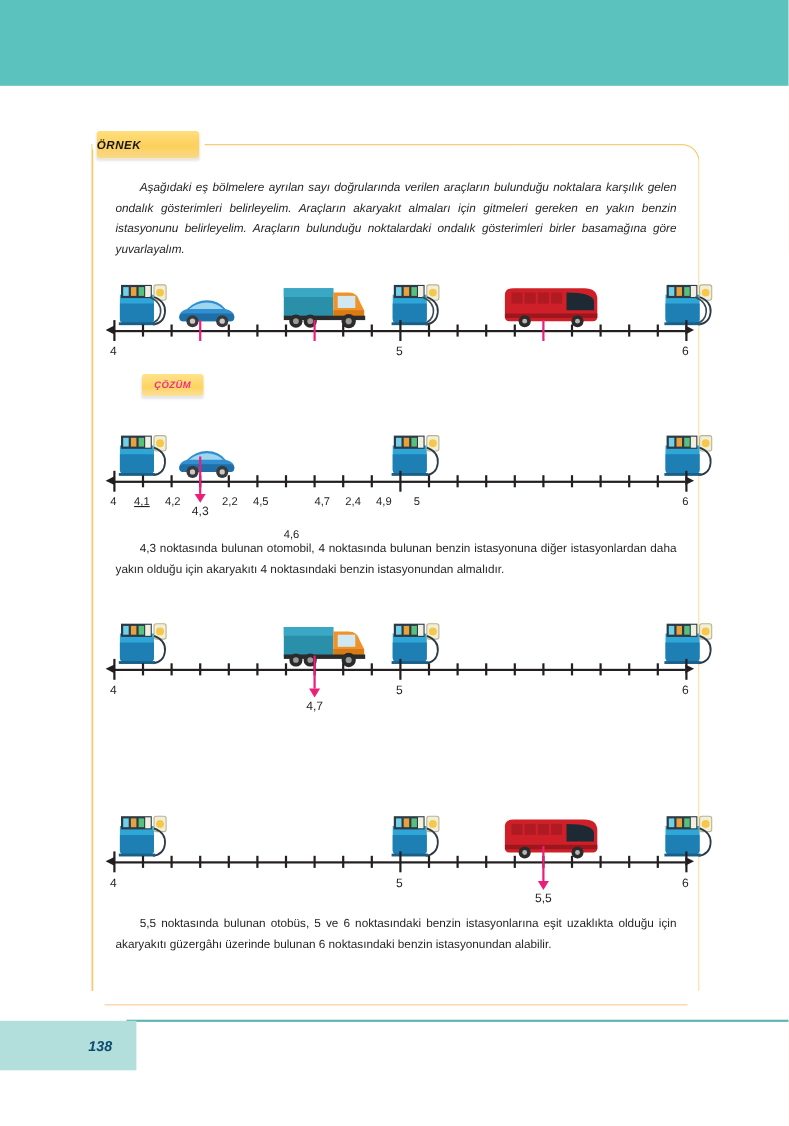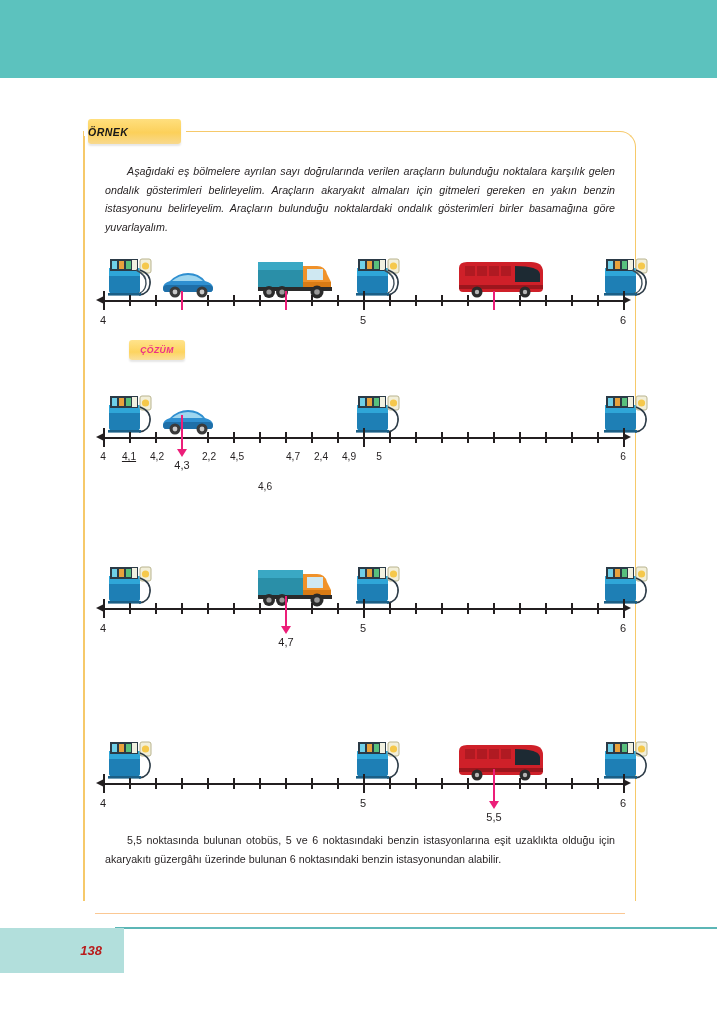--- a/index.html
+++ b/index.html
@@ -125,21 +125,21 @@
     position: absolute; left: 115px; top: 927px; width: 602px; height: 1.6px;
     background: #5cb6b6;
   }
   .pagenum-box {
     position: absolute; left: 0; top: 928px; width: 124px; height: 45px;
     background: #b2dfdc;
     display: flex; align-items: center; justify-content: flex-end;
     padding-right: 22px;
   }
   .pagenum-box span {
-    font-size: 13px; font-weight: bold; color: #b91c1c; font-style: italic;
+    font-size: 13px; font-weight: bold; color: #0c4a6e; font-style: italic;
   }
 </style>
 </head>
 <body>
 
 <div class="page">
 
   <div class="top-band"></div>
 
 
@@ -368,20 +368,23 @@
     <div class="tlabel sm" style="left:276px; top:14px;">5</div>
     <div class="tlabel sm" style="left:520px; top:14px;">6</div>
 
     <div class="drop" style="left:78px; top:-22px;">
       <div class="stem" style="top:0; height:34px;"></div>
       <div class="head" style="top:34px;"></div>
       <div class="val" style="left:1px; top:44px;">4,3</div>
     </div>
   </div>
 
+  <div class="para" style="left:105px; top:490px; width:510px;">
+    <span class="ind"></span><span>4,3 noktasında bulunan otomobil, 4 noktasında bulunan benzin istasyonuna diğer istasyonlardan daha yakın olduğu için akaryakıtı 4 noktasındaki benzin istasyonundan almalıdır.</span>
+  </div>
 
   <div class="numline" id="nl3" style="left:103px; top:608px; width:520px;">
     <div class="axis" style="width:520px;"></div>
     <div class="arrow-l"></div>
     <div class="arrow-r" style="left:520px;"></div>
 
     <svg class="sprite pump" style="left:2px; top:-46px;" viewBox="0 0 54 44">
       <path d="M4 14 L4 36 Q4 40 9 40 L30 40 Q35 40 35 36 L35 14 Z" fill="#2fa6d8"></path>
       <path d="M4 22 L35 22 L35 36 Q35 40 30 40 L9 40 Q4 40 4 36 Z" fill="#1e7fb5"></path>
       <rect x="5" y="5" width="28" height="12" fill="#2b3a46"></rect>

